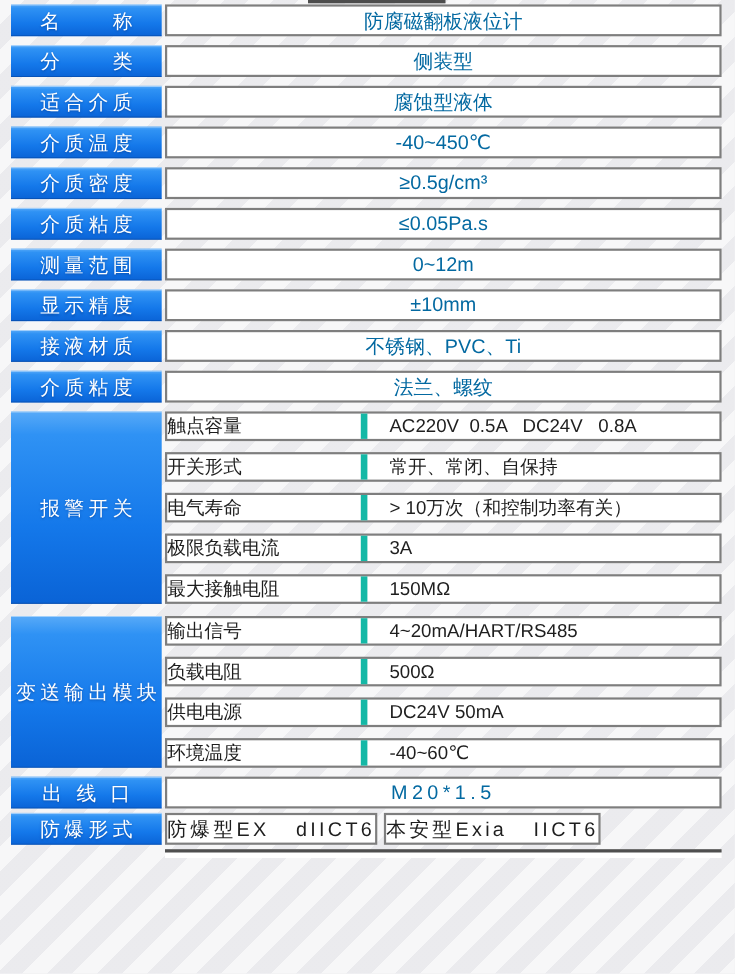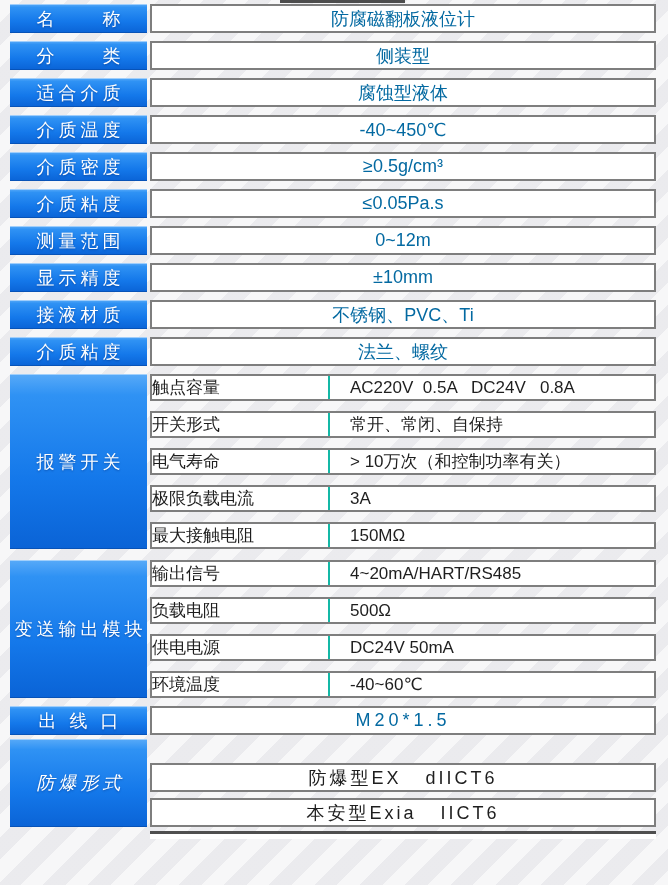--- a/index.html
+++ b/index.html
@@ -46,27 +46,27 @@
   .subrow{
     height:27px;display:flex;align-items:stretch;
   }
   .sub-name{
     flex:0 0 176px;display:flex;align-items:center;
     box-sizing:border-box;
     font-size:17px;color:#1e1e1e;white-space:pre;
   }
   .sub-value{
     flex:1;display:flex;align-items:center;
-    border-left:2px solid #14b8a6;
+    border-left:6px solid #14b8a6;
     padding-left:20px;
     font-size:17px;color:#1e1e1e;white-space:pre;
   }
   .spaced{letter-spacing:4px;}
   .mb4{margin-bottom:4px;}
-  .expl-col{flex:1;display:flex;flex-direction:column;gap:6px;margin-top:24px;}
+  .expl-col{flex:1;display:flex;flex-direction:row;gap:6px;}
   .expl-box{
     height:29px;display:flex;align-items:center;justify-content:center;
     font-size:18px;color:#1e1e1e;letter-spacing:3px;white-space:pre;
   }
   .bottom-partial{
     margin-left:140px;
     height:5px;
     background:#ffffff;
     border-top:3px solid #4f4f4f;
   }
@@ -165,21 +165,21 @@
       </div>
     </div>
   </div>
 
   <div class="row mb4">
     <div class="blue-cell h29">出 线 口</div>
     <div class="value-cell white-box spaced">M20*1.5</div>
   </div>
 
   <div class="row mb4">
-    <div class="blue-cell" style="align-self:stretch;font-style:italic;">防爆形式</div>
+    <div class="blue-cell" style="align-self:stretch;">防爆形式</div>
     <div class="expl-col">
       <div class="expl-box white-box">防爆型EX   dIICT6</div>
       <div class="expl-box white-box">本安型Exia   IICT6</div>
     </div>
   </div>
 
   <div class="bottom-partial"></div>
 </div>
 
 </body></html>

